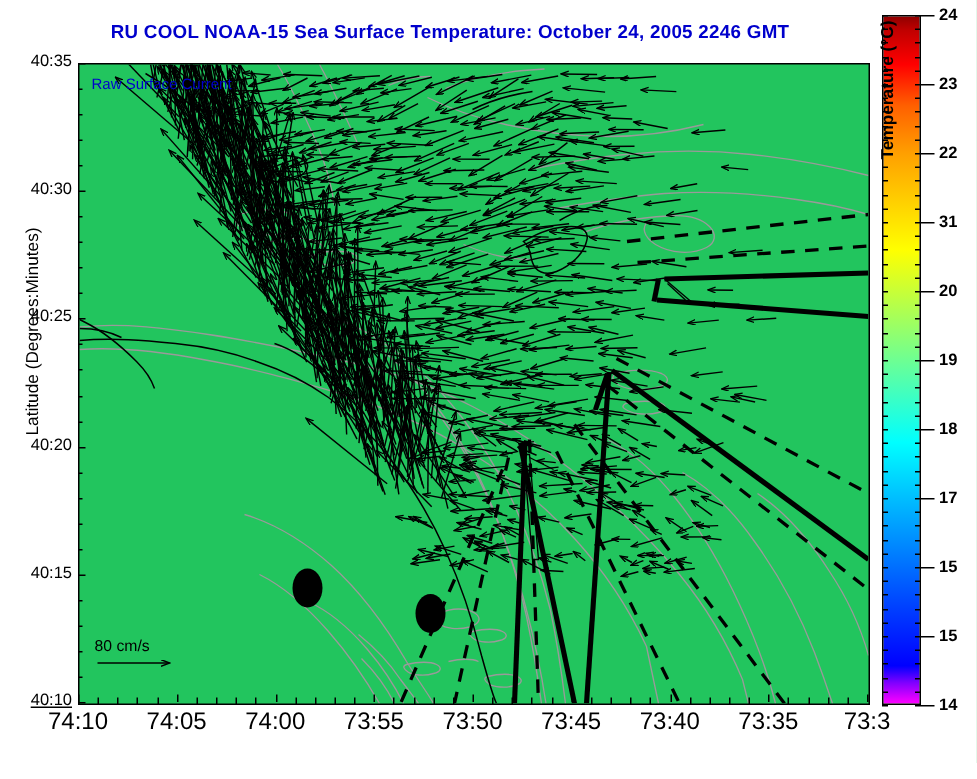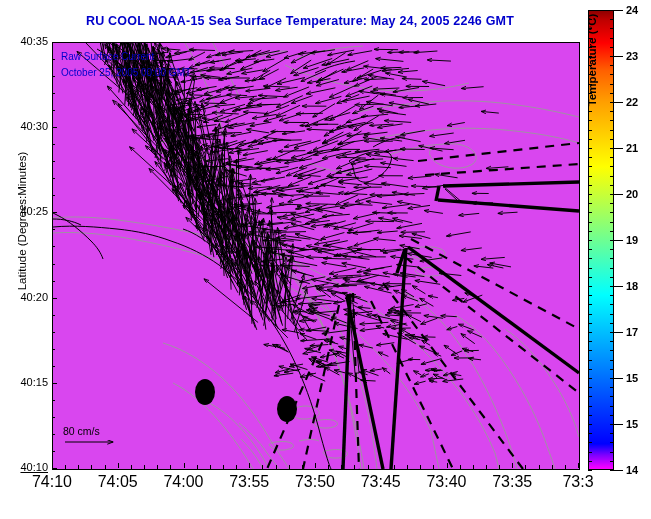--- a/index.html
+++ b/index.html
@@ -27,21 +27,21 @@
     font-size: 12.5px;
     font-weight: bold;
     letter-spacing: 0.2px;
     white-space: nowrap;
   }
   #plot-frame {
     position: absolute;
     left: 52px; top: 42px;
     width: 526px; height: 426px;
     border: 1px solid #000000;
-    background: #d946ef;
+    background: #22c55e;
     box-sizing: content-box;
     overflow: hidden;
   }
   #plot-svg { position: absolute; left: 0; top: 0; }
   .annot {
     position: absolute;
     color: #0000cc;
     font-size: 10px;
     white-space: nowrap;
   }
@@ -163,21 +163,21 @@
     position: absolute;
     left: 0; height: 0; width: 5px;
     border-top: 1px solid #000;
   }
 </style>
 </head>
 <body>
 
 <div id="figure">
 
-  <div id="title">RU COOL  NOAA-15  Sea Surface Temperature:  May 24, 2005 2246 GMT</div>
+  <div id="title">RU COOL  NOAA-15  Sea Surface Temperature:  October 24, 2005 2246 GMT</div>
 
   <div id="plot-frame">
 
     <svg id="plot-svg" width="526" height="426" viewBox="0 0 526 426">
 
       <g fill="none" stroke="#9a9a9a" stroke-width="0.9">
         <path d="M0,175 C30,172 60,176 86,180 C120,185 150,192 178,198 C205,204 235,214 262,228 C290,242 316,260 340,280 C362,298 382,318 400,340 C418,362 432,386 442,410 L446,426"></path>
         <path d="M0,190 C28,188 58,192 84,197 C118,203 148,212 176,220 C204,229 233,241 258,257 C286,274 310,294 330,316 C350,338 366,362 378,388 L386,426"></path>
         <path d="M132,0 C142,16 150,34 158,52 C164,66 168,80 170,94"></path>
         <path d="M160,0 C170,18 178,36 186,54"></path>
@@ -1369,21 +1369,20 @@
           <line x1="275.2" y1="319.2" x2="258.6" y2="314.0"></line>
           <line x1="365.1" y1="258.1" x2="349.1" y2="252.3"></line>
         </g>
 
       <g stroke="#000000" stroke-width="1.1" fill="none">
         <line x1="12" y1="399" x2="60" y2="399" marker-end="url(#ah)"></line>
       </g>
     </svg>
 
     <div class="annot" id="annot-1">Raw Surface Current</div>
-    <div class="annot" id="annot-2">October 25, 2005 00:00 GMT</div>
     <div id="scale-label">80 cm/s</div>
   </div>
 
   <div id="yticks">
       <div class="ytick" style="top: 35px;">40:35</div>
       <div class="ytick" style="top: 120.2px;">40:30</div>
       <div class="ytick" style="top: 205.4px;">40:25</div>
       <div class="ytick" style="top: 290.6px;">40:20</div>
       <div class="ytick" style="top: 375.8px;">40:15</div>
       <div class="ytick" style="top: 461px; text-decoration: underline;">40:10</div>
@@ -1412,21 +1411,21 @@
       <div class="cblabel" style="top: 368px;">15</div>
       <div class="cbtick" style="top: 322px;"></div>
       <div class="cblabel" style="top: 322px;">17</div>
       <div class="cbtick" style="top: 276px;"></div>
       <div class="cblabel" style="top: 276px;">18</div>
       <div class="cbtick" style="top: 230px;"></div>
       <div class="cblabel" style="top: 230px;">19</div>
       <div class="cbtick" style="top: 184px;"></div>
       <div class="cblabel" style="top: 184px;">20</div>
       <div class="cbtick" style="top: 138px;"></div>
-      <div class="cblabel" style="top: 138px;">21</div>
+      <div class="cblabel" style="top: 138px;">31</div>
       <div class="cbtick" style="top: 92px;"></div>
       <div class="cblabel" style="top: 92px;">22</div>
       <div class="cbtick" style="top: 46px;"></div>
       <div class="cblabel" style="top: 46px;">23</div>
       <div class="cbtick" style="top: 0px;"></div>
       <div class="cblabel" style="top: 0px;">24</div>
       <div class="cbtick minor" style="top: 460px; left: 0px; width: 4px;"></div>
       <div class="cbtick minor" style="top: 460px; left: 22px; width: 4px;"></div>
       <div class="cbtick minor" style="top: 450.8px; left: 0px; width: 4px;"></div>
       <div class="cbtick minor" style="top: 450.8px; left: 22px; width: 4px;"></div>

